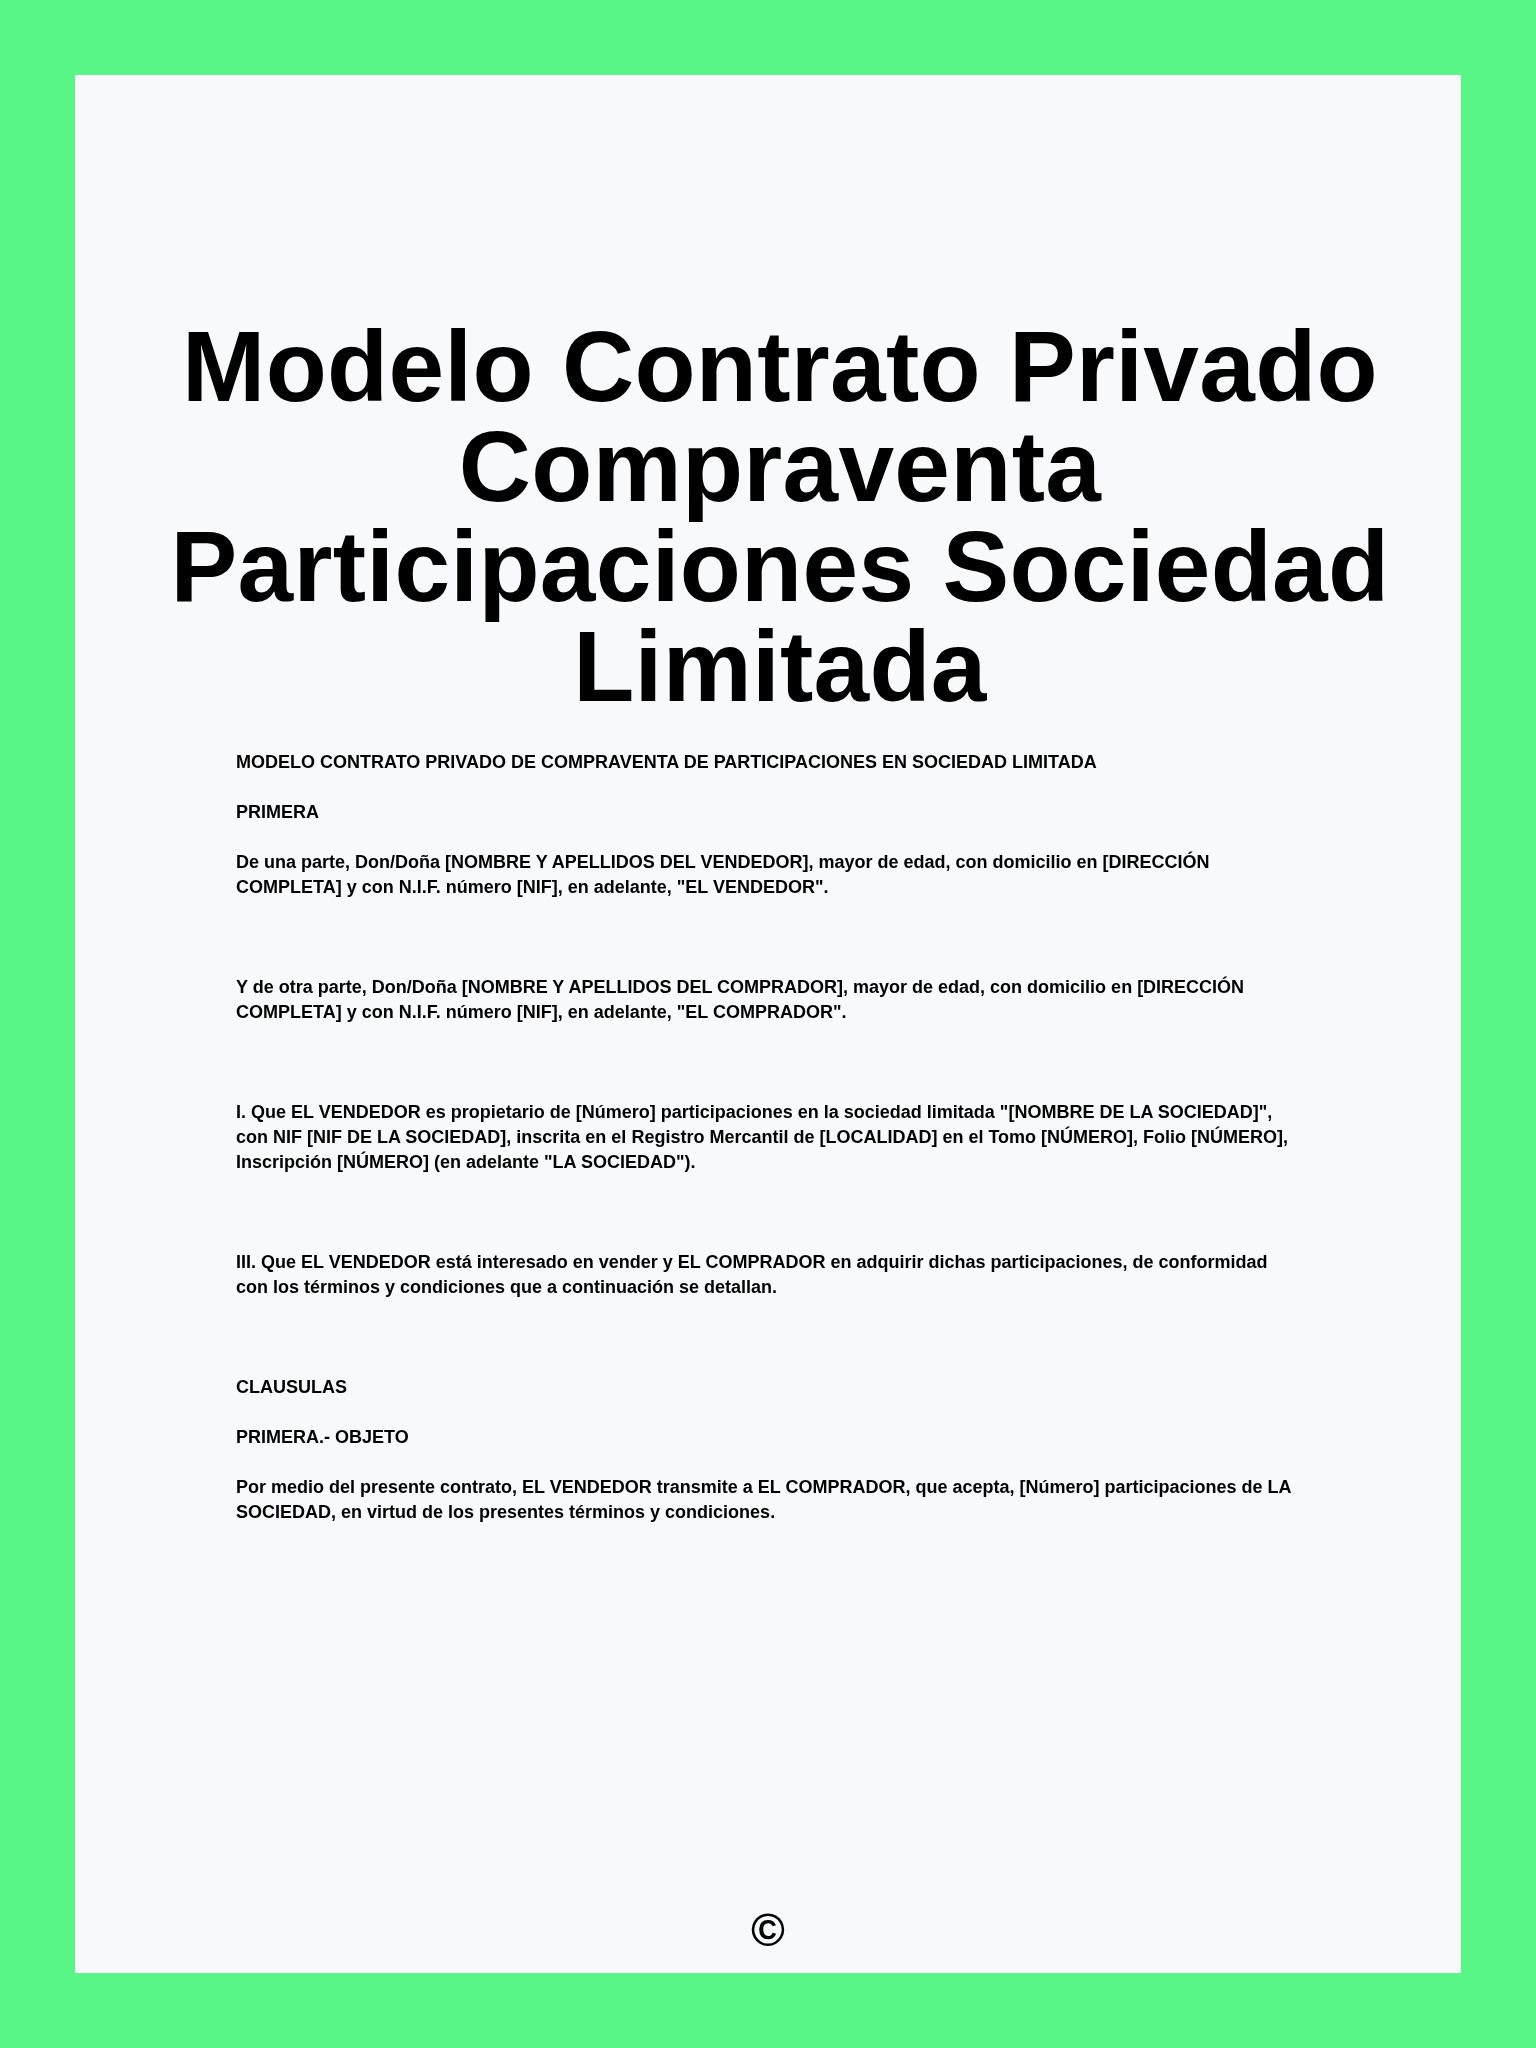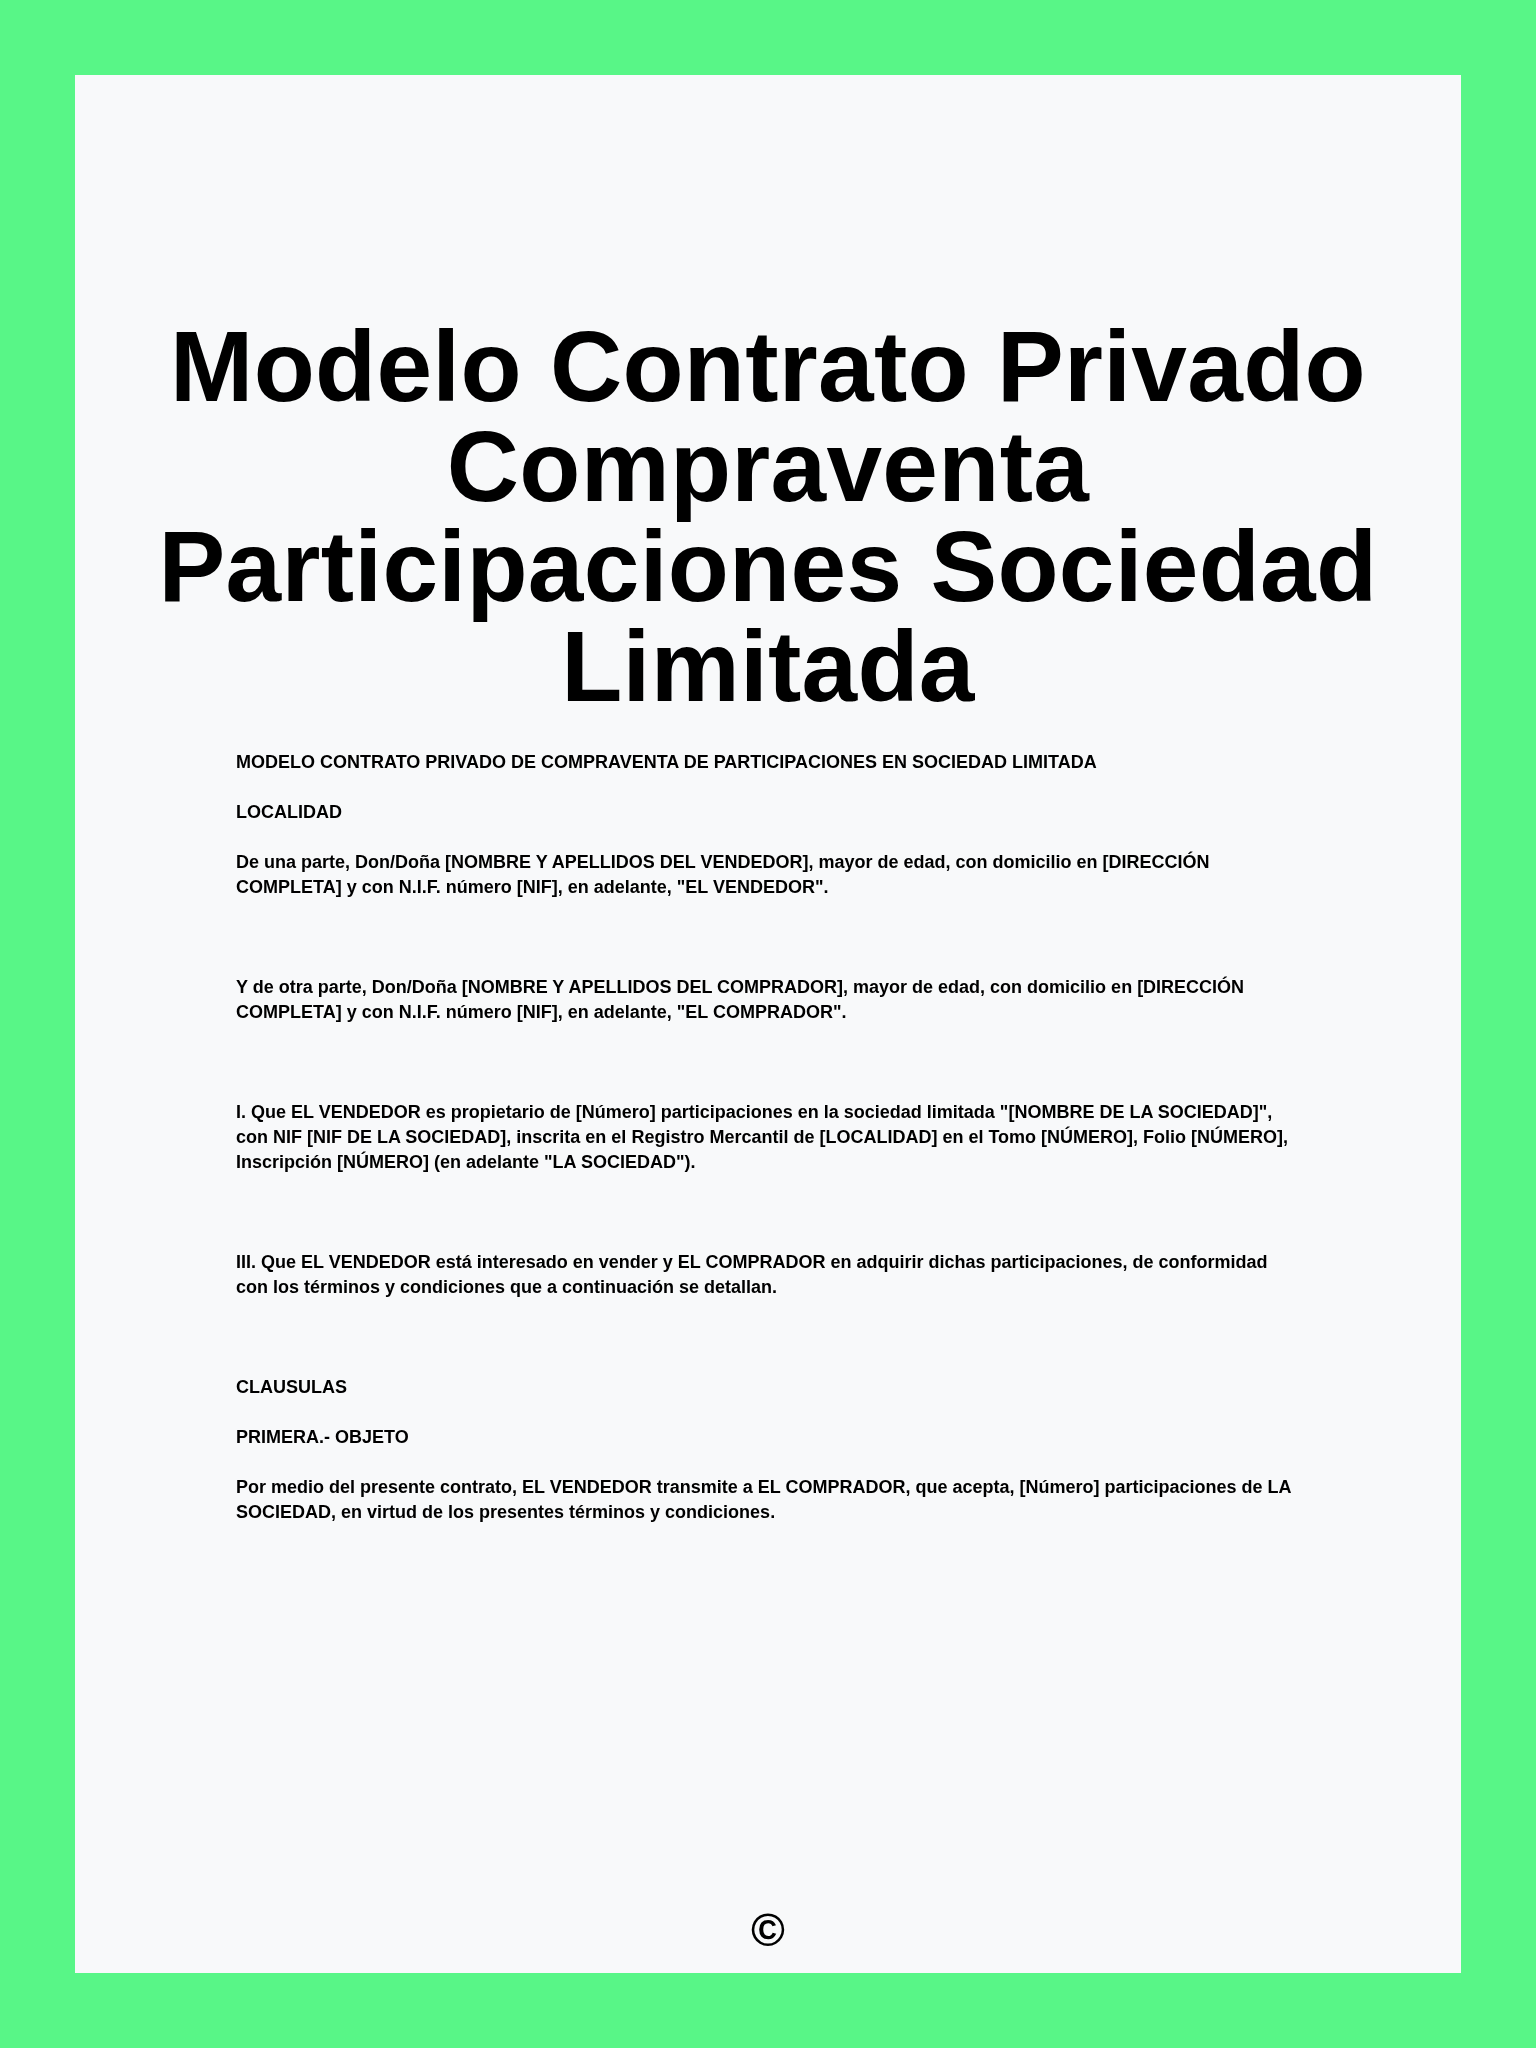--- a/index.html
+++ b/index.html
@@ -28,20 +28,21 @@
       top: 241px;
       width: 1386px;
       margin: 0;
       text-align: center;
       font-family: "Liberation Sans", sans-serif;
       font-weight: bold;
       font-size: 100px;
       line-height: 100px;
       color: #000000;
       letter-spacing: 0.3px;
+      padding-left: 12px;
     }
     .doc-title span { display: block; }
     .body-text {
       position: absolute;
       left: 161px;
       top: 675px;
       width: 1060px;
       font-family: "Liberation Sans", sans-serif;
       font-weight: bold;
       font-size: 18px;
@@ -74,21 +75,21 @@
 
   <h1 class="doc-title">
     <span>Modelo Contrato Privado</span>
     <span>Compraventa</span>
     <span>Participaciones Sociedad</span>
     <span>Limitada</span>
   </h1>
 
   <div class="body-text">
     <p>MODELO CONTRATO PRIVADO DE COMPRAVENTA DE PARTICIPACIONES EN SOCIEDAD LIMITADA</p>
-    <p>LOCALIDAD</p>
+    <p>PRIMERA</p>
     <p class="para">De una parte, Don/Doña [NOMBRE Y APELLIDOS DEL VENDEDOR], mayor de edad, con domicilio en [DIRECCIÓN COMPLETA] y con N.I.F. número [NIF], en adelante, "EL VENDEDOR".</p>
     <p class="para">Y de otra parte, Don/Doña [NOMBRE Y APELLIDOS DEL COMPRADOR], mayor de edad, con domicilio en [DIRECCIÓN COMPLETA] y con N.I.F. número [NIF], en adelante, "EL COMPRADOR".</p>
     <p class="para">I. Que EL VENDEDOR es propietario de [Número] participaciones en la sociedad limitada "[NOMBRE DE LA SOCIEDAD]", con NIF [NIF DE LA SOCIEDAD], inscrita en el Registro Mercantil de [LOCALIDAD] en el Tomo [NÚMERO], Folio [NÚMERO], Inscripción [NÚMERO] (en adelante "LA SOCIEDAD").</p>
     <p class="para">III. Que EL VENDEDOR está interesado en vender y EL COMPRADOR en adquirir dichas participaciones, de conformidad con los términos y condiciones que a continuación se detallan.</p>
     <p>CLAUSULAS</p>
     <p>PRIMERA.- OBJETO</p>
     <p class="para">Por medio del presente contrato, EL VENDEDOR transmite a EL COMPRADOR, que acepta, [Número] participaciones de LA SOCIEDAD, en virtud de los presentes términos y condiciones.</p>
   </div>
 
   <div class="copyright">©</div>

